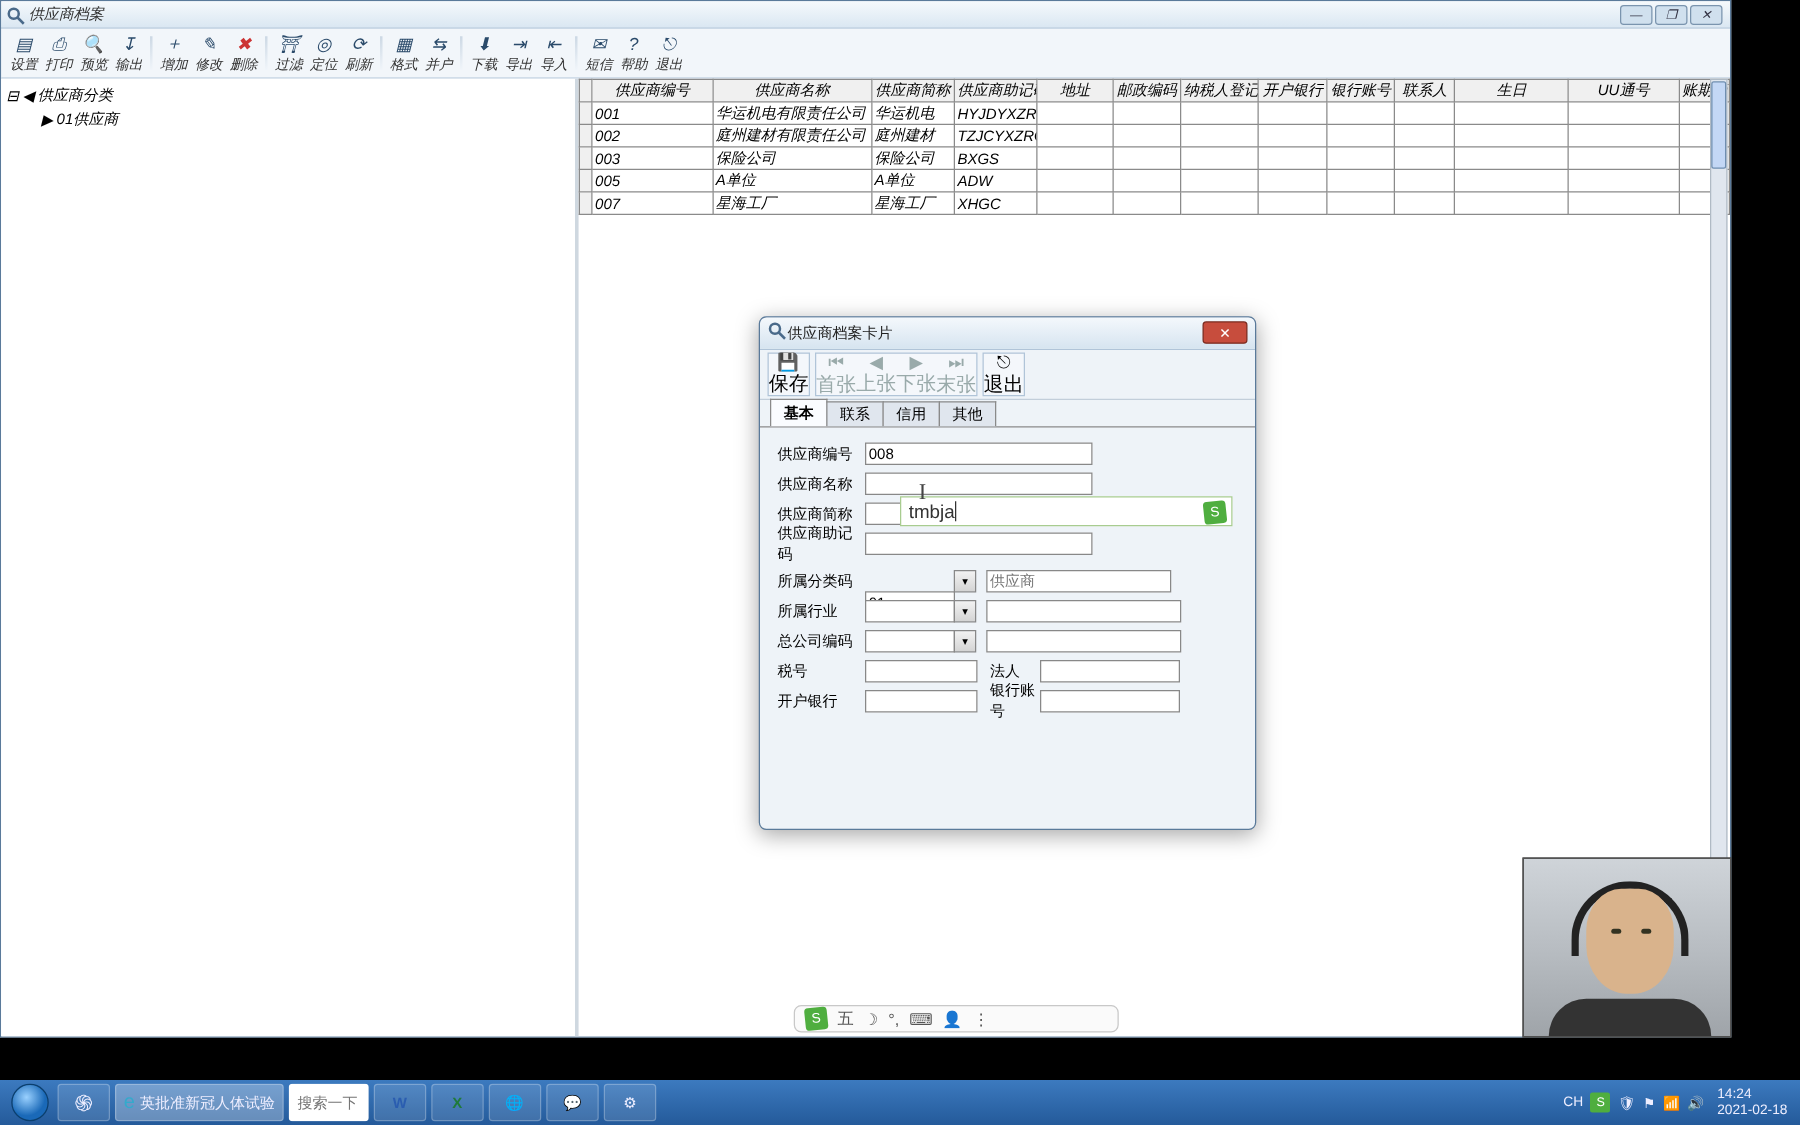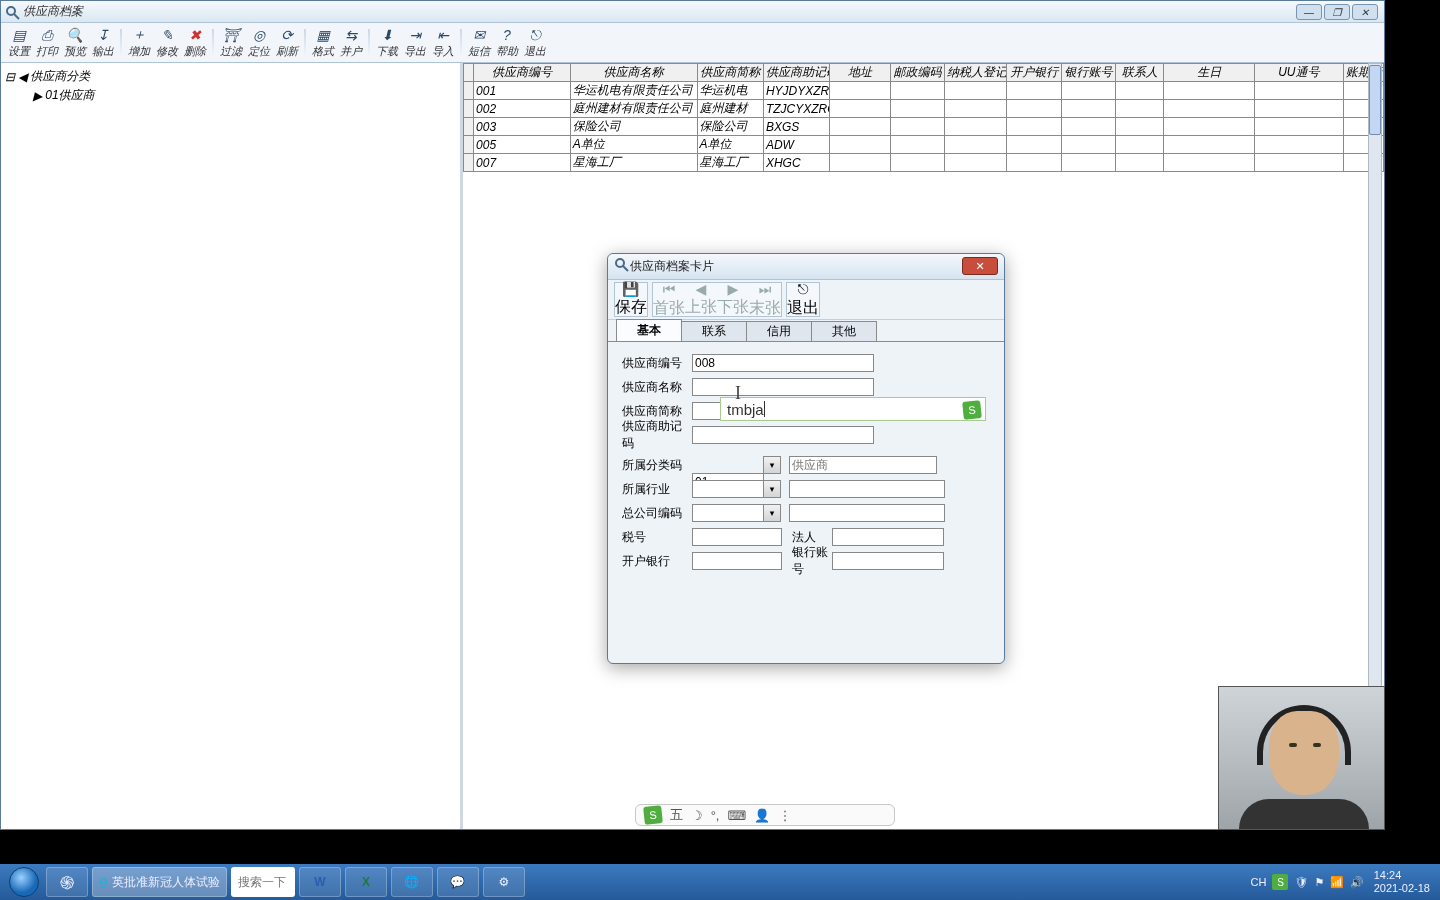--- a/index.html
+++ b/index.html
@@ -40,21 +40,21 @@
 .dlg-titlebar .title { color:#222; }
 .dlg-close { position:absolute; right:6px; top:3px; width:36px; height:18px; background:#c74d3d; border:1px solid #7a2a1e; border-radius:3px; display:flex; align-items:center; justify-content:center; color:#fff; font-size:11px; }
 .dlg-toolbar { height:40px; display:flex; padding:2px 6px; gap:0; border-bottom:1px solid #c2ceda; }
 .dlg-tb-group { border:1px solid #b0c4d8; background:#f4f7fb; display:flex; }
 .dlg-tb-btn { width:32px; display:flex; flex-direction:column; align-items:center; justify-content:center; }
 .dlg-tb-btn.disabled { color:#9aa; }
 .dlg-tb-ico { width:18px; height:18px; font-size:14px; display:flex; align-items:center; justify-content:center; }
 .dlg-tb-lbl { font-size:16px; }
 
 .tabstrip { height:22px; display:flex; align-items:flex-end; padding-left:8px; border-bottom:1px solid #8a8a8a; background:#eef3f8; }
-.tab { width:66px; height:20px; border:1px solid #8a8a8a; border-bottom:none; background:#e0e6ee; display:flex; align-items:center; justify-content:center; margin-right:-1px;margin-top:20px; }
+.tab { width:46px; height:20px; border:1px solid #8a8a8a; border-bottom:none; background:#e0e6ee; display:flex; align-items:center; justify-content:center; margin-right:-1px;margin-top:20px; }
 .tab.active { background:#fafcff; font-weight:bold; height:22px; }
 
 .form-area { padding:10px 14px; position:relative; }
 .frow { display:flex; align-items:center; height:22px; margin-bottom:2px; }
 .flabel { width:70px; color:#000; }
 .finput { height:18px; border:1px solid #888; background:#fff; padding:0 2px; font-size:12px; }
 .finput.small { width:90px; }
 .finput.med { width:182px; }
 .fbtn-drop { width:18px; height:18px; border:1px solid #888; background:linear-gradient(#f2f2f2,#d4d4d4); margin-left:-1px; display:flex; align-items:center; justify-content:center; font-size:9px; }
 .readonly-box { height:18px; border:1px solid #888; background:#fff; color:#777; padding:0 2px; font-size:12px; }

